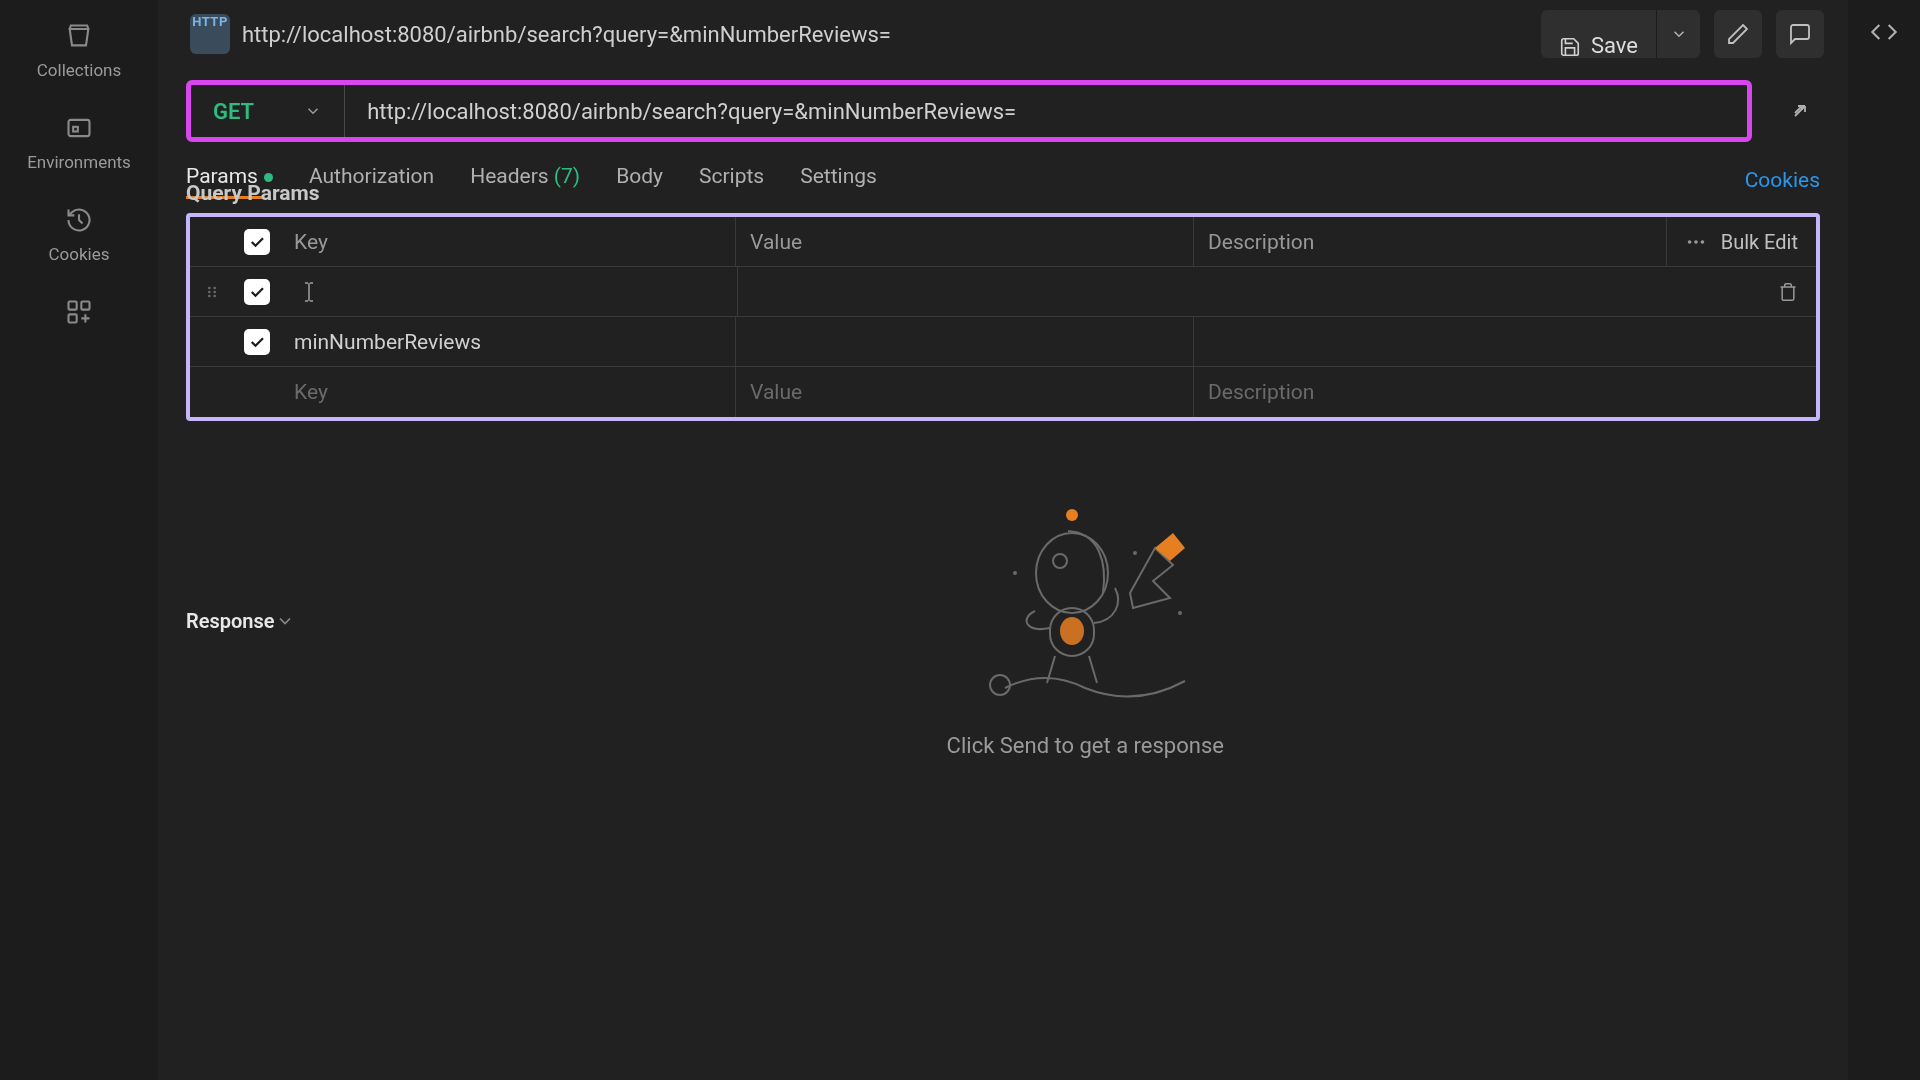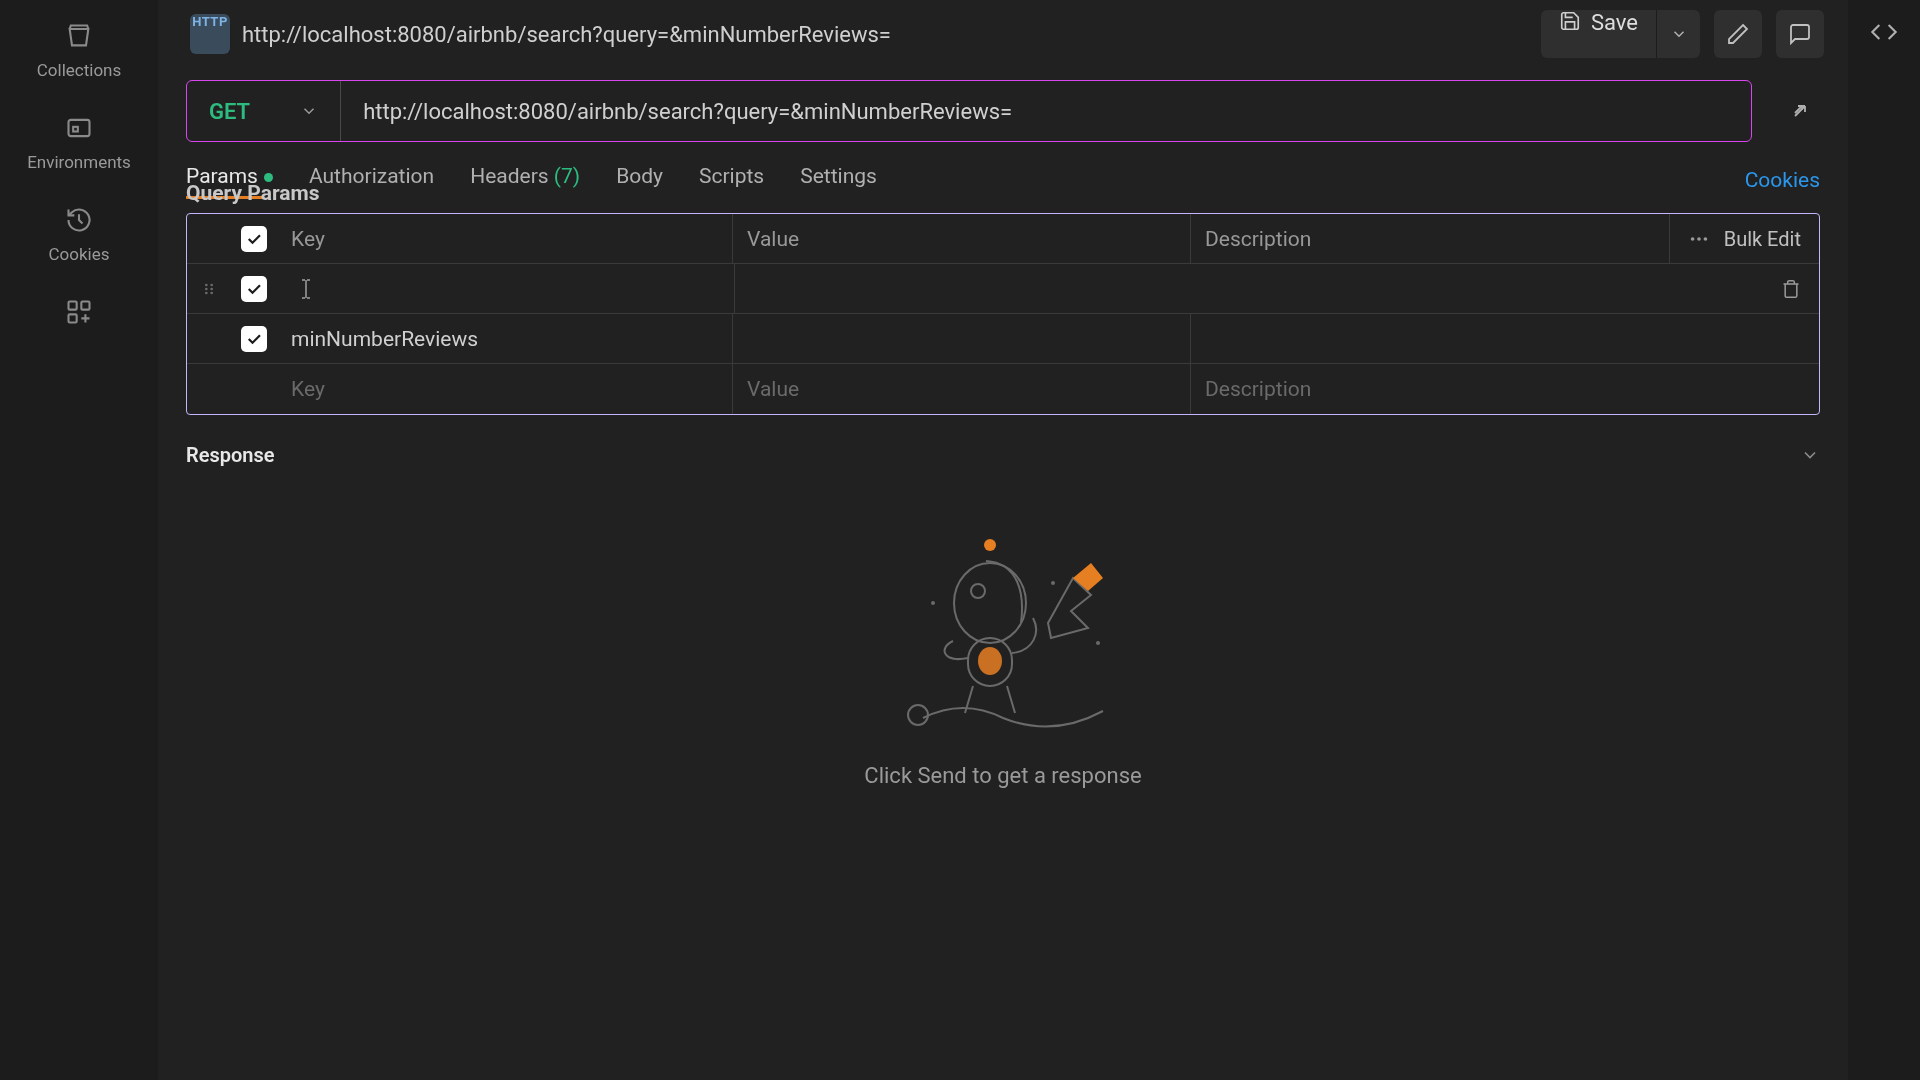--- a/index.html
+++ b/index.html
@@ -95,21 +95,21 @@
   display: flex;
   align-items: center;
   background: #2f2f2f;
   border-radius: 6px;
   height: 48px;
   overflow: hidden;
 }
 
 .save-main {
   display: flex;
-  align-items: flex-start;
+  align-items: flex-end;
   gap: 10px;
   padding: 0 18px;
   height: 100%;
   cursor: pointer;
 }
 
 .save-icon {
   width: 22px;
   height: 22px;
 }
@@ -153,21 +153,21 @@
 .request-row {
   display: flex;
   gap: 14px;
   padding: 12px 28px;
   align-items: center;
 }
 
 .request-bar {
   flex: 1;
   display: flex;
-  border: 1px solid #d946ef;
+  border: 5px solid #d946ef;
   border-radius: 6px;
   height: 62px;
   background: #212121;
 }
 
 .method-select {
   display: flex;
   align-items: center;
   gap: 50px;
   padding: 0 22px;
@@ -279,21 +279,21 @@
 .section-label {
   font-size: 21px;
   font-weight: 700;
   color: #c8c8c8;
   padding: 4px 28px 8px 28px;
   margin-top: -22px;
 }
 
 .params-table {
   margin: 0 28px;
-  border: 1px solid #c4b5fd;
+  border: 4px solid #c4b5fd;
   border-radius: 4px;
 }
 
 .params-row {
   display: flex;
   border-bottom: 1px solid #3a3a3a;
   height: 50px;
   align-items: center;
 }
 
@@ -409,21 +409,21 @@
   left: 22px;
   top: 50%;
   transform: translateY(-50%);
   color: #a0a0a0;
   font-size: 20px;
 }
 
 .response-section {
   margin-top: 22px;
   display: flex;
-  flex-direction: column;
+  flex-direction: row;
   text-align: center;
 }
 
 .response-header {
   display: flex;
   align-items: center;
   justify-content: space-between;
   padding: 6px 28px;
 }
 

